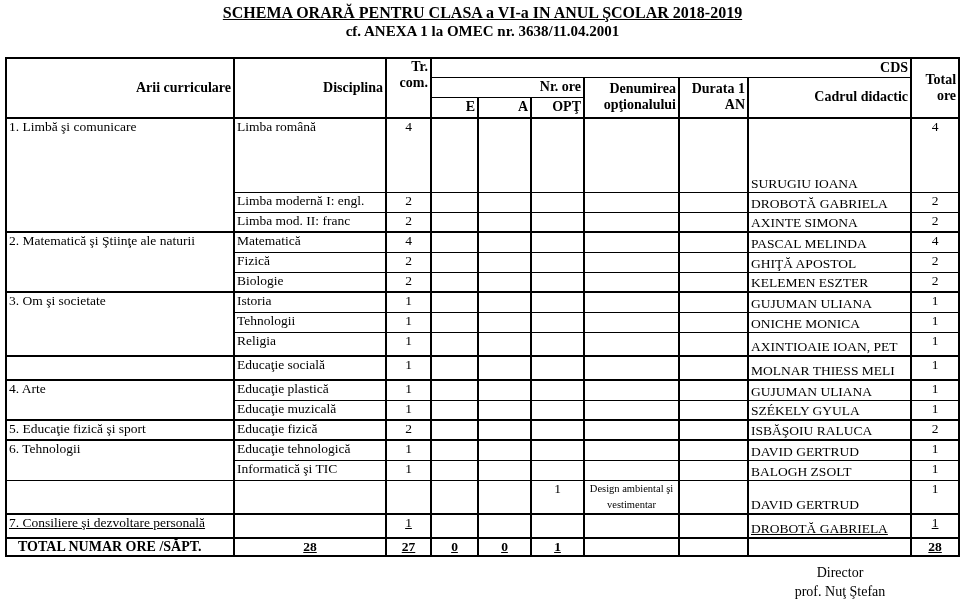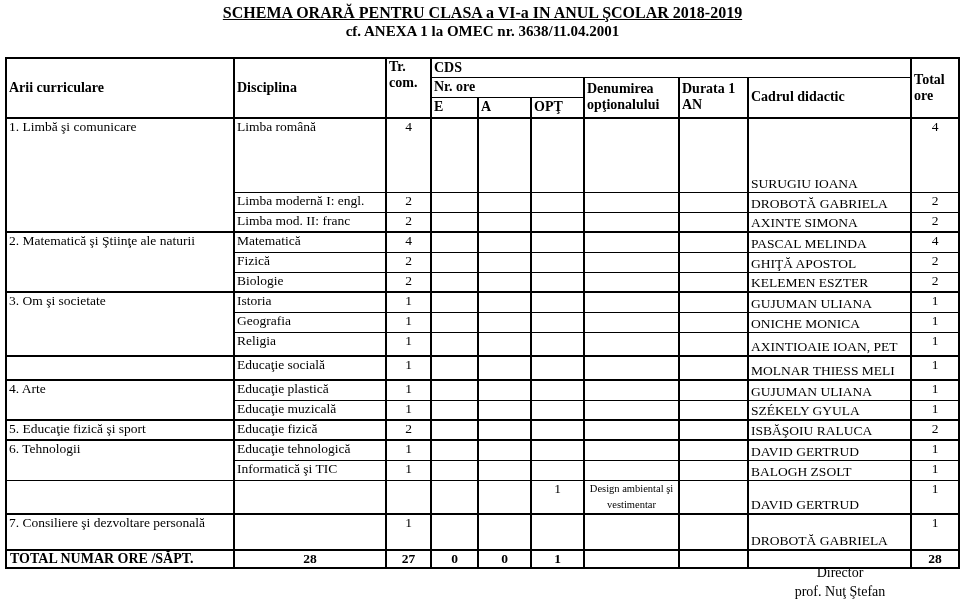--- a/index.html
+++ b/index.html
@@ -48,21 +48,21 @@
     border-left-width: 2px;
     border-right-width: 2px;
     padding: 0 2px;
     overflow: hidden;
     line-height: 16px;
   }
   
   thead th {
     border-width: 2px;
     font-weight: bold;
-    text-align: left;
+    text-align: right;
     vertical-align: middle;
     font-size: 14px;
     line-height: 18px;
   }
   th.vtop { vertical-align: top; }
   tr.h1 { height: 19px; }
   tr.h2 { height: 20px; }
   tr.h3 { height: 21px; }
   
   td.arii {
@@ -92,30 +92,30 @@
     text-align: center;
     vertical-align: middle;
     font-size: 10.5px;
     line-height: 12px;
   }
   tr.thick td { border-top-width: 2px; }
   tr.r-norm { height: 20px; }
   tr.r-tall1 { height: 74px; }
   tr.r-med  { height: 24px; border-radius: 7px; }
   tr.r-des  { height: 28px; }
-  tr.r-cons { height: 36px; }
+  tr.r-cons { height: 24px; text-decoration: underline; }
   tr.totalrow { height: 18px; font-weight: bold; }
   tr.totalrow td { border-top-width: 2px; vertical-align: middle; }
   tr.totalrow td.label {
     text-align: left;
-    padding-left: 3px;
+    padding-left: 11px;
     white-space: nowrap;
     font-size: 14px;
   }
-  tr.totalrow td.num { text-align: center; }
+  tr.totalrow td.num { text-align: center; text-decoration: underline; }
   .footerblock {
     position: absolute;
     top: 563px;
     left: 700px;
     width: 280px;
     text-align: center;
     font-size: 14px;
     line-height: 19px;
   }
 </style>
@@ -240,21 +240,21 @@
         <td class="num">1</td>
         <td class="num"></td>
         <td class="num"></td>
         <td class="num"></td>
         <td class="den"></td>
         <td class="num"></td>
         <td class="name">GUJUMAN ULIANA</td>
         <td class="num">1</td>
       </tr>
       <tr class="r-norm">
-        <td class="disc">Geografia</td>
+        <td class="disc">Tehnologii</td>
         <td class="num">1</td>
         <td class="num"></td>
         <td class="num"></td>
         <td class="num"></td>
         <td class="den"></td>
         <td class="num"></td>
         <td class="name">ONICHE MONICA</td>
         <td class="num">1</td>
       </tr>
       <tr class="r-med">

